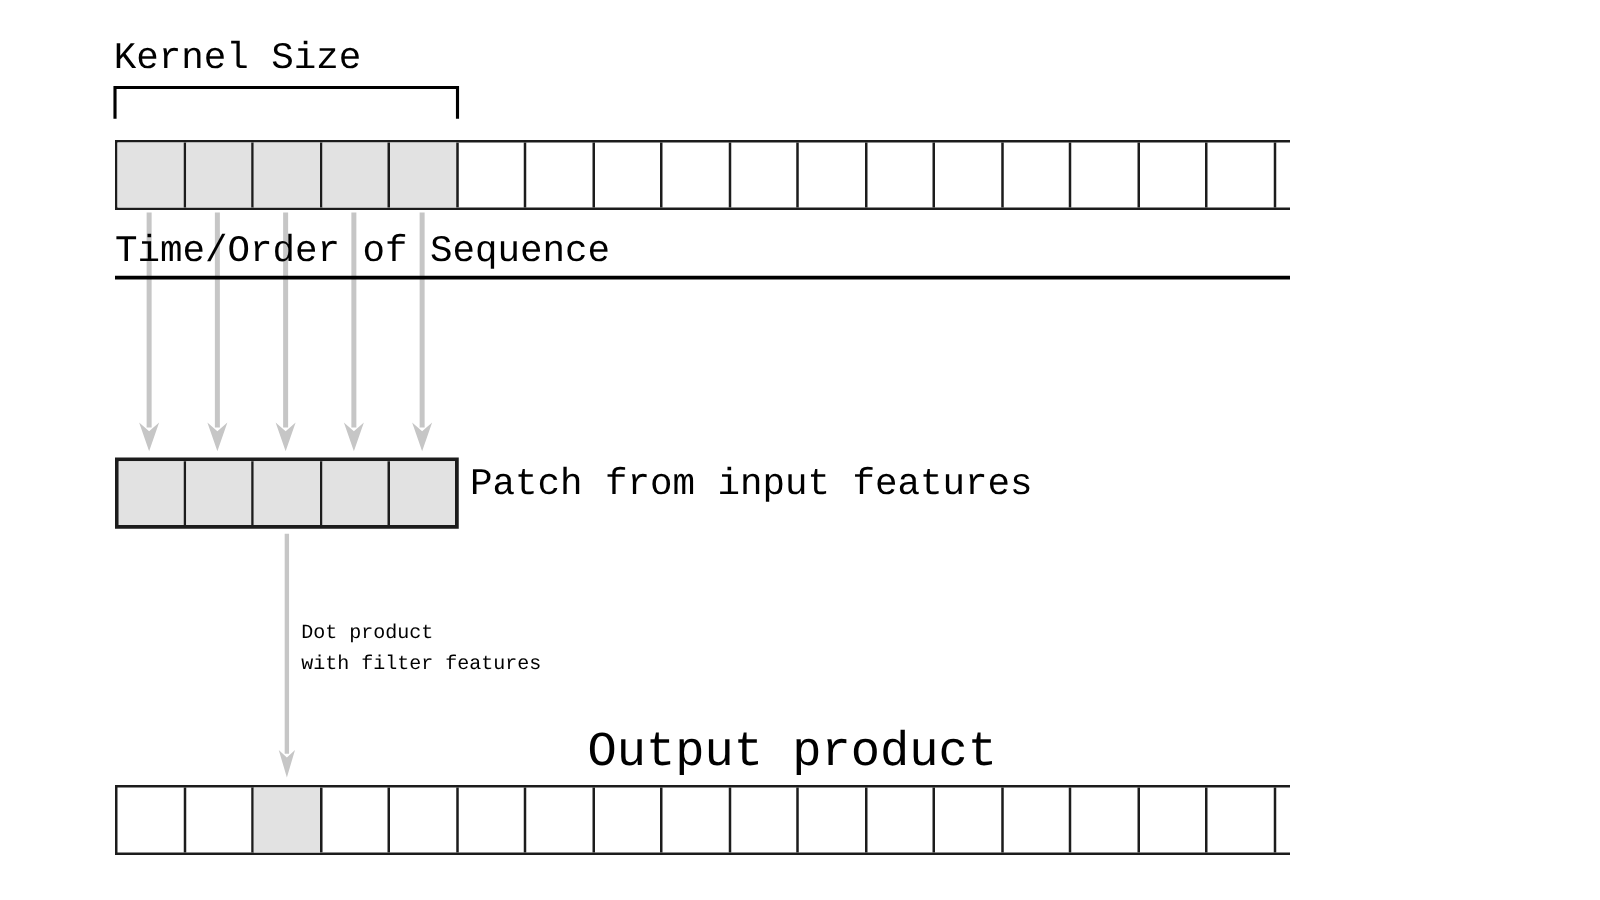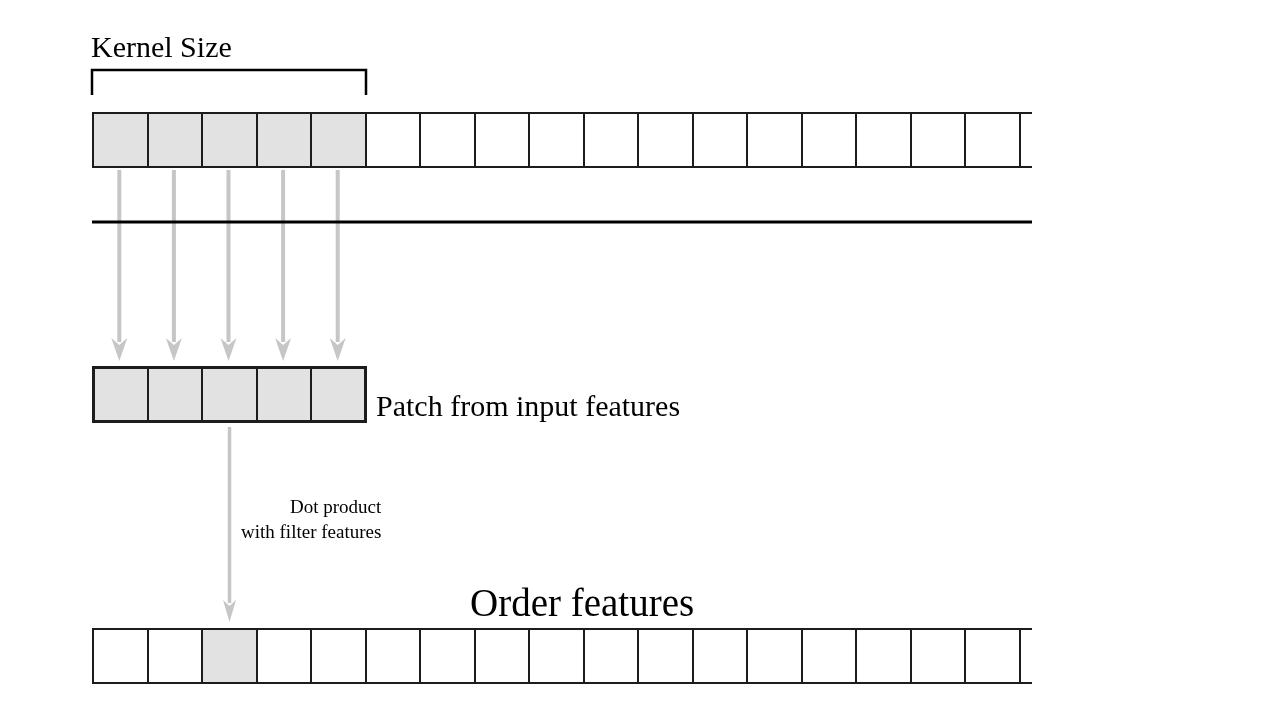--- a/index.html
+++ b/index.html
@@ -6,40 +6,39 @@
     margin: 0;
     padding: 0;
     background: #ffffff;
   }
   .stage {
     position: relative;
     width: 1032px;
     height: 720px;
     background: var(--bg, #ffffff);
     color: #000;
-    font-family: Liberation Serif, serif;
+    font-family: Liberation Mono, monospace;
     overflow: hidden;
-    text-align: right;
   }
   .overlay {
     position: absolute;
     left: 0; top: 0;
     width: 1280px;
     height: 720px;
     pointer-events: none;
   }
   .label, .title {
     position: absolute;
     color: #000;
     white-space: nowrap;
   }
   .kernel-label { left: 91px;  top: 30px;  font-size: 30px; }
   .time-label   { left: 92px;  top: 185px; font-size: 30px; }
-  .patch-text   { left: 376px; top: 377px; height: 57px; line-height: 57px; font-size: 30px; }
-  .dot-label    { left: 241px; top: 494px; font-size: 19px; line-height: 25px; }
+  .patch-text   { left: 376px; top: 360px; height: 57px; line-height: 57px; font-size: 30px; }
+  .dot-label    { left: 241px; top: 494px; font-size: 16px; line-height: 25px; }
   .title        { font-size: 39px; }
   .input-title  { left: 474px; top: 62px; }
   .output-title { left: 470px; top: 580px; }
 
   .row {
     position: absolute;
     display: flex;
     box-sizing: border-box;
     border: 2.5px solid var(--border, #1c1c1c);
     background: #ffffff;
@@ -108,37 +107,38 @@
       <div class="cell"></div>
       <div class="cell"></div>
       <div class="cell"></div>
       <div class="cell"></div>
       <div class="cell"></div>
       <div class="cell"></div>
       <div class="cell"></div>
       <div class="cell"></div>
     </div>
 
+  <div class="label time-label">Time/Order of Sequence</div>
 
   <div class="row row-patch">
       <div class="cell hl"></div>
       <div class="cell hl"></div>
       <div class="cell hl"></div>
       <div class="cell hl"></div>
       <div class="cell hl"></div>
     </div>
 
   <div class="label patch-text">Patch from input features</div>
 
   <div class="label dot-label">
     <div>Dot product</div>
     <div>with filter features</div>
   </div>
 
-  <div class="title output-title">Order features</div>
+  <div class="title output-title">Output product</div>
 
   <div class="row row-output">
       <div class="cell"></div>
       <div class="cell"></div>
       <div class="cell hl"></div>
       <div class="cell"></div>
       <div class="cell"></div>
       <div class="cell"></div>
       <div class="cell"></div>
       <div class="cell"></div>

